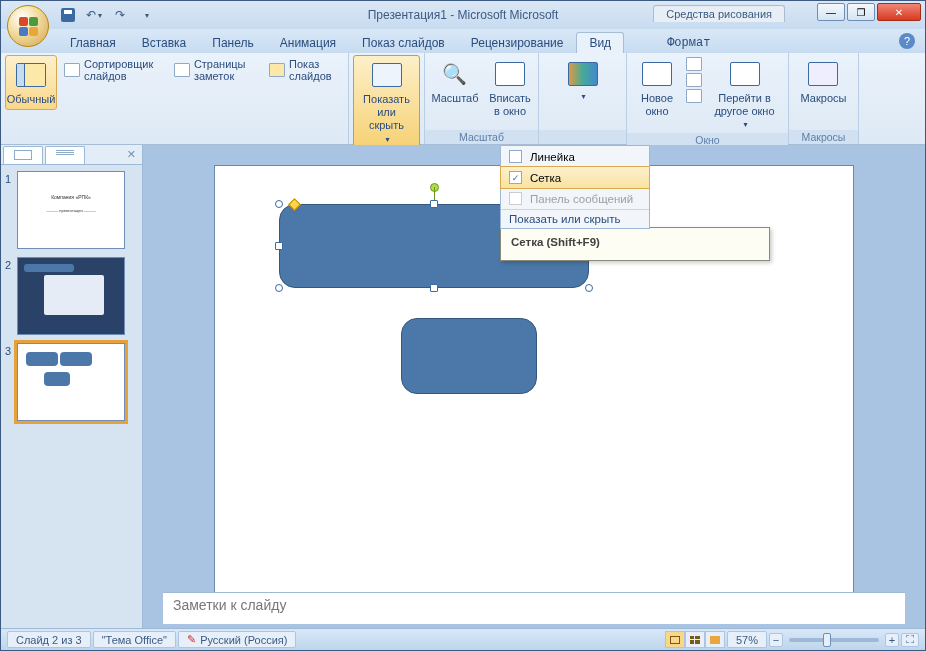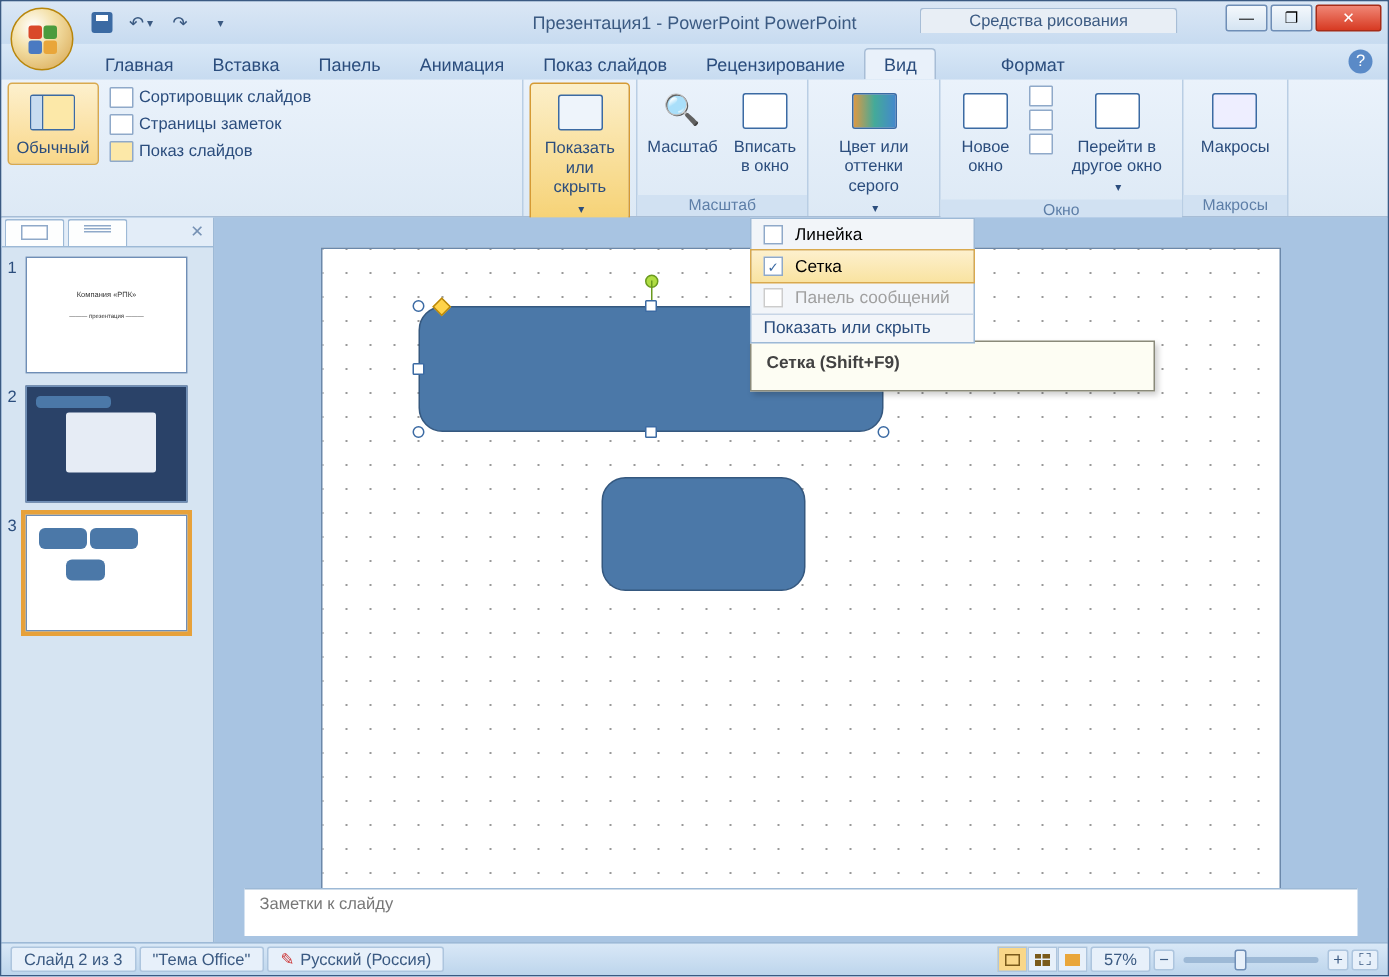--- a/index.html
+++ b/index.html
@@ -9,43 +9,43 @@
 
 
 .titlebar { height: 28px; background: linear-gradient(#dbe7f5, #c7dbf0); display: flex; align-items: center; position: relative; font-size: 12px; }
 .office-btn { width: 42px; height: 42px; border-radius: 50%; background: radial-gradient(circle at 35% 30%, #fff, #f3dfa5 40%, #d6a24b); border: 1px solid #b8860b; position: absolute; left: 6px; top: 4px; z-index: 50; display: flex; align-items: center; justify-content: center; }
 .office-btn-inner { display: grid; grid-template-columns: 9px 9px; grid-template-rows: 9px 9px; gap: 1px; }
 .office-q { width: 9px; height: 9px; border-radius: 2px; }
 .oq1 { background: #d9482a; } .oq2 { background: #4a9b3d; } .oq3 { background: #4a7ac2; } .oq4 { background: #e9a63a; }
 .qat { margin-left: 56px; display: flex; gap: 4px; align-items: center; }
 .qat-btn { width: 22px; height: 22px; border-radius: 3px; display: flex; align-items: center; justify-content: center; color: #3b5a82; font-size: 12px; }
 .title-text { position: absolute; left: 50%; transform: translateX(-50%); color: #3b5a82; font-size: 12px; }
-.contextual-tab { position: absolute; right: 140px; top: 4px; background: #e8eef5; border: 1px solid #a7bdd6; border-bottom: none; padding: 2px 32px; font-size: 11px; color: #3b5a82; border-radius: 3px 3px 0 0; }
+.contextual-tab { position: absolute; right: 140px; top: 4px; background: #e8eef5; border: 1px solid #a7bdd6; border-bottom: none; padding: 2px 12px; font-size: 11px; color: #3b5a82; border-radius: 3px 3px 0 0; }
 .win-controls { position: absolute; right: 4px; top: 2px; display: flex; }
 .win-btn { width: 28px; height: 18px; margin-left: 2px; border: 1px solid #6f8eb6; border-radius: 2px; display: flex; align-items: center; justify-content: center; font-size: 10px; background: linear-gradient(#f4f8fc,#d5e4f2); }
 .win-btn.close { background: linear-gradient(#f08675,#d73a22); color: #fff; width: 44px; border-color: #a62c18; }
 
 
 .tabs-row { height: 24px; background: linear-gradient(#d9e8f7,#c7dbf0); display: flex; align-items: flex-end; padding-left: 56px; font-size: 12px; color: #2b4d7d; }
 .tab { padding: 3px 12px; cursor: pointer; border: 1px solid transparent; border-bottom: none; }
 .tab.active { background: #e9f1fa; border-color: #a7bdd6; color: #2b4d7d; border-radius: 3px 3px 0 0; }
-.tab.format { margin-left: 30px; }
+.tab.format { margin-left: 30px; font-family: Liberation Mono, monospace; }
 .help-icon { margin-left: auto; margin-right: 10px; width: 16px; height: 16px; border-radius: 50%; background: #5a8ac7; color: #fff; font-size: 11px; display: flex; align-items: center; justify-content: center; align-self: center; }
 
 
 .ribbon { height: 92px; background: linear-gradient(#eaf2fb,#dde9f5); border-bottom: 1px solid #a7bdd6; display: flex; font-size: 11px; color: #2b4d7d; }
 .group { border-right: 1px solid #b9cee4; display: flex; flex-direction: column; padding: 2px 4px 0; }
 .group-label { text-align: center; font-size: 10.5px; color: #5d7ea7; background: #d1e1f2; margin: auto -4px 0; padding: 1px 0; }
 .group-content { display: flex; gap: 3px; flex: 1; align-items: flex-start; }
 .big-btn { display: flex; flex-direction: column; align-items: center; justify-content: flex-start; padding: 3px 5px; border-radius: 3px; text-align: center; line-height: 1.2; min-width: 52px; gap: 2px; }
 .big-btn.active { background: linear-gradient(#fdf0cd,#f9d789); border: 1px solid #d9a94e; }
 .big-btn.dropdown-open { background: linear-gradient(#fcefc9,#f6d275); border: 1px solid #d59a34; }
 .big-icon { width: 32px; height: 32px; display: flex; align-items: center; justify-content: center; font-size: 20px; }
 .icon-frame { width: 30px; height: 24px; border: 1px solid #3b6aa3; border-radius: 2px; background: #fff; position: relative; }
-.small-list { display: flex; flex-direction: column; gap: 2px; padding-top: 2px; }
+.small-list { display: flex; flex-direction: row; gap: 2px; padding-top: 2px; }
 .small-item { display: flex; align-items: center; gap: 4px; padding: 1px 4px; border-radius: 2px; }
 .small-ic { width: 16px; height: 14px; border: 1px solid #8fa9c9; background: #fff; border-radius: 1px; flex-shrink: 0; }
 
 
 .body-area { flex: 1; display: flex; background: #a8c4e2; overflow: hidden; position: relative; }
 .left-pane { width: 142px; background: #d6e4f2; border-right: 1px solid #9db9d6; display: flex; flex-direction: column; }
 .pane-tabs { height: 20px; display: flex; border-bottom: 1px solid #9db9d6; background: #e3edf8; align-items: center; }
 .pane-tab { width: 40px; height: 18px; border: 1px solid #9db9d6; background: #fdfefe; margin-left: 2px; border-bottom: none; border-radius: 2px 2px 0 0; display: flex; align-items: center; justify-content: center; }
 .pane-close { margin-left: auto; margin-right: 6px; color: #7792b5; font-size: 11px; }
 .thumbs { flex: 1; overflow: auto; padding: 6px 4px; }
@@ -60,21 +60,21 @@
 
 .editor { flex: 1; display: flex; flex-direction: column; position: relative; }
 .slide-area { flex: 1; background: #a8c4e2; display: flex; align-items: flex-start; justify-content: center; padding: 20px 20px 0; overflow: hidden; }
 .slide { width: 640px; height: 440px; background: #fff; border: 1px solid #6b88aa; position: relative; background-image: radial-gradient(circle, #999 0.7px, transparent 0.7px); background-size: 16px 16px; background-position: 8px 8px; }
 .shape { position: absolute; background: #4b78a8; border: 1px solid #35587f; border-radius: 16px; }
 .shape.selected { outline: none; }
 .sel-handle { width: 8px; height: 8px; background: #fff; border: 1px solid #3b6aa3; border-radius: 50%; position: absolute; }
 .rot-handle { width: 9px; height: 9px; background: #b0dd44; border: 1px solid #6a9a1f; border-radius: 50%; position: absolute; }
 .adj-handle { width: 9px; height: 9px; background: #ffd34a; border: 1px solid #b8860b; transform: rotate(45deg); position: absolute; }
 
-.notes-pane { height: 32px; background: #fff; border-top: 1px solid #9db9d6; padding: 4px 10px; font-size: 11px; color: #777; margin: 0 20px 4px; }
+.notes-pane { height: 32px; background: #fff; border-top: 1px solid #9db9d6; padding: 4px 10px; font-size: 14px; color: #777; margin: 0 20px 4px; }
 
 
 .dropdown-menu { position: absolute; top: 0; left: 357px; width: 150px; background: #f2f5f9; border: 1px solid #9db9d6; font-size: 11.5px; z-index: 100; }
 .dd-item { display: flex; align-items: center; padding: 4px 8px; gap: 8px; }
 .dd-item.hover { background: linear-gradient(#fdf0cd,#f9e3a1); border: 1px solid #d9a94e; margin: -1px; }
 .dd-item.disabled { color: #a0a0a0; }
 .dd-check { width: 13px; height: 13px; border: 1px solid #8fa9c9; background: #fff; display: flex; align-items: center; justify-content: center; font-size: 9px; color: #3b6aa3; }
 .dd-footer { border-top: 1px solid #c7d5e6; padding: 3px 8px; color: #2b4d7d; }
 
 .tooltip { position: absolute; top: 82px; left: 357px; width: 270px; background: #fdfdf3; border: 1px solid #8a8a7a; padding: 8px 10px; font-size: 11.5px; z-index: 99; box-shadow: 2px 2px 4px rgba(0,0,0,0.2); }
@@ -114,21 +114,21 @@
     <div class="qat">
       <div class="qat-btn">
           <div class="ic-save"></div>
         </div>
       <div class="qat-btn">↶<span class="dropdown-arrow">▾</span></div>
       <div class="qat-btn">↷</div>
       <div class="qat-btn">
           <span class="dropdown-arrow">▾</span>
         </div>
     </div>
-    <div class="title-text">Презентация1 - PowerPoint PowerPoint</div>
+    <div class="title-text">Презентация1 - Microsoft Microsoft</div>
     <div class="contextual-tab">Средства рисования</div>
     <div class="win-controls">
       <div class="win-btn">—</div>
       <div class="win-btn">❐</div>
       <div class="win-btn close">✕</div>
     </div>
   </div>
 
   <div class="tabs-row">
     <div class="tab">Главная</div>
@@ -199,21 +199,20 @@
       </div>
       <div class="group-label">Масштаб</div>
     </div>
 
     <div class="group" style="width:88px">
       <div class="group-content" style="justify-content:center;width:100%">
         <div class="big-btn">
           <div class="big-icon">
               <div class="icon-frame" style="background:linear-gradient(90deg,#d94,#4a9,#48c)"></div>
             </div>
-          <span>Цвет или оттенки серого</span>
             <span class="dropdown-arrow">▾</span>
         </div>
       </div>
       <div class="group-label">&nbsp;</div>
     </div>
 
     <div class="group" style="width:162px">
       <div class="group-content">
         <div class="big-btn">
           <div class="big-icon">

